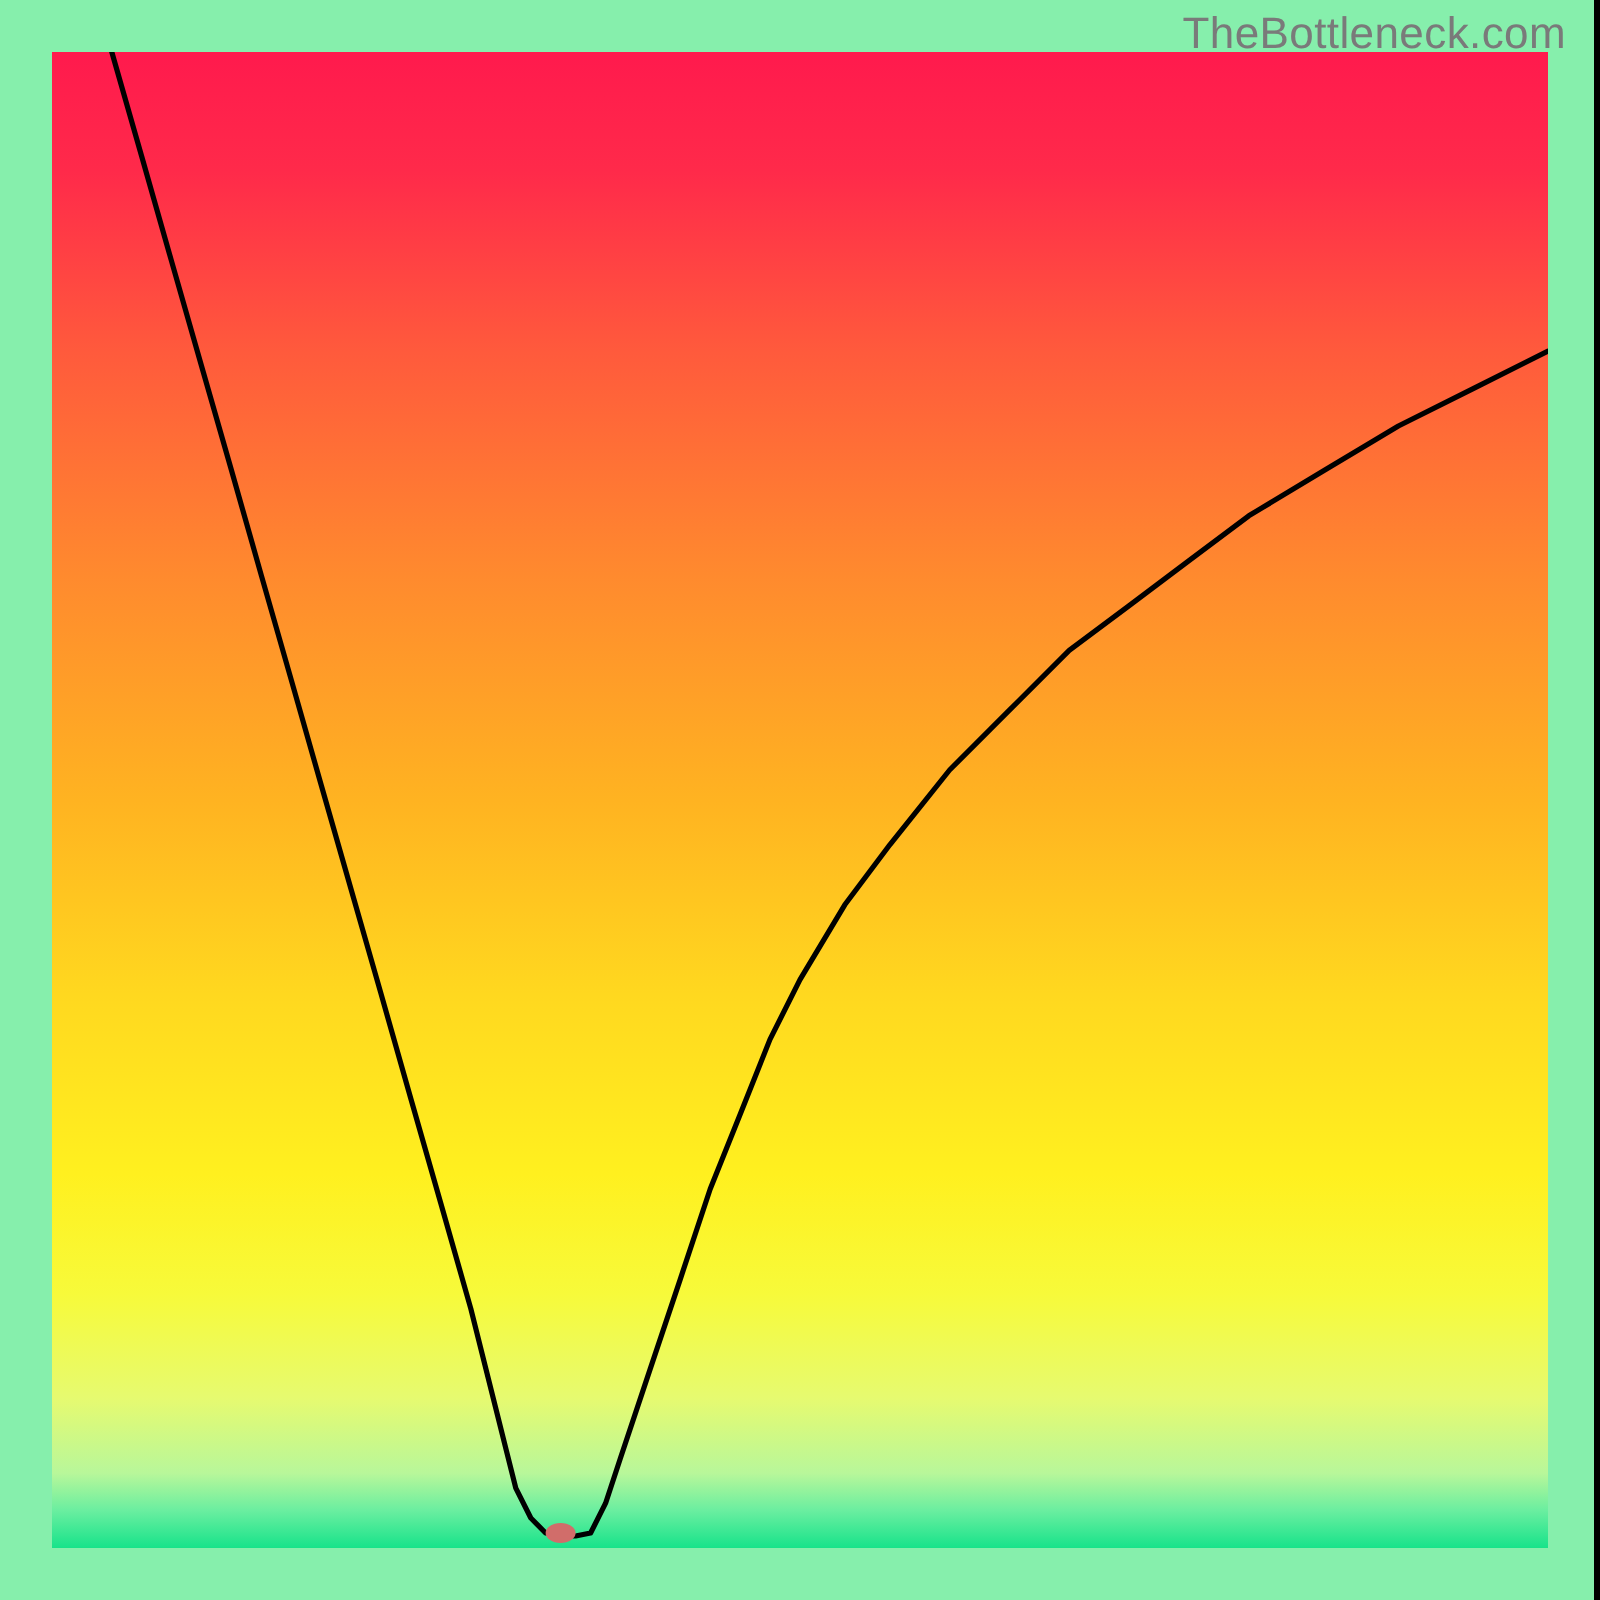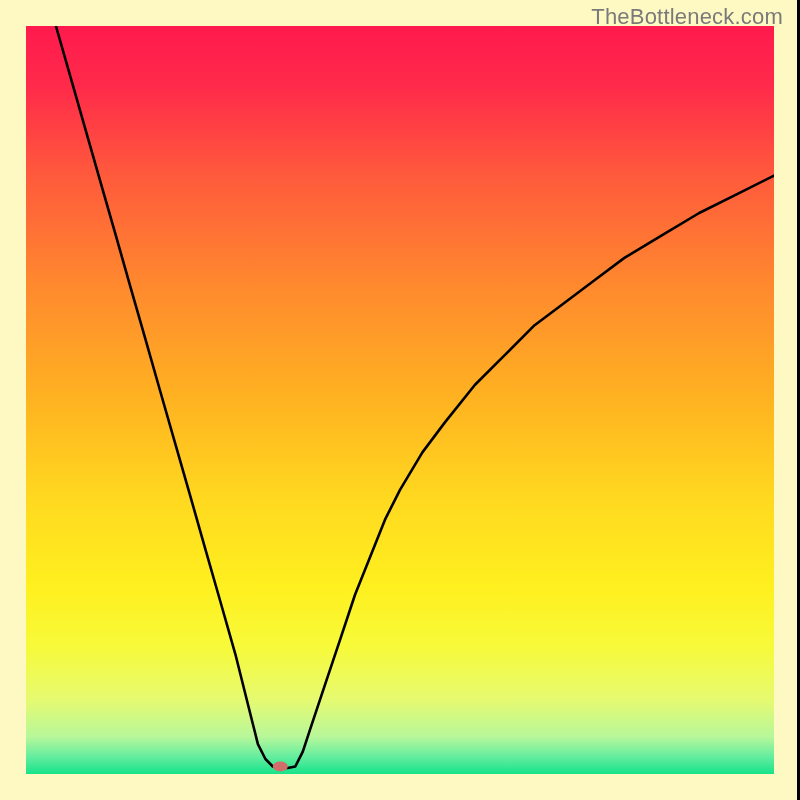--- a/index.html
+++ b/index.html
@@ -8,21 +8,21 @@
     width: 800px;
     height: 800px;
     background: #000;
     font-family: Arial, Helvetica, sans-serif;
     overflow: hidden;
   }
   .outer {
     position: relative;
     width: 797px;
     height: 800px;
-    background: #fef9c3;
+    background: #86efac;
   }
   .watermark {
     position: absolute;
     top: 4px;
     right: 14px;
     color: #7a7a7a;
     font-size: 22px;
     letter-spacing: 0.2px;
     font-weight: 500;
     z-index: 30;

